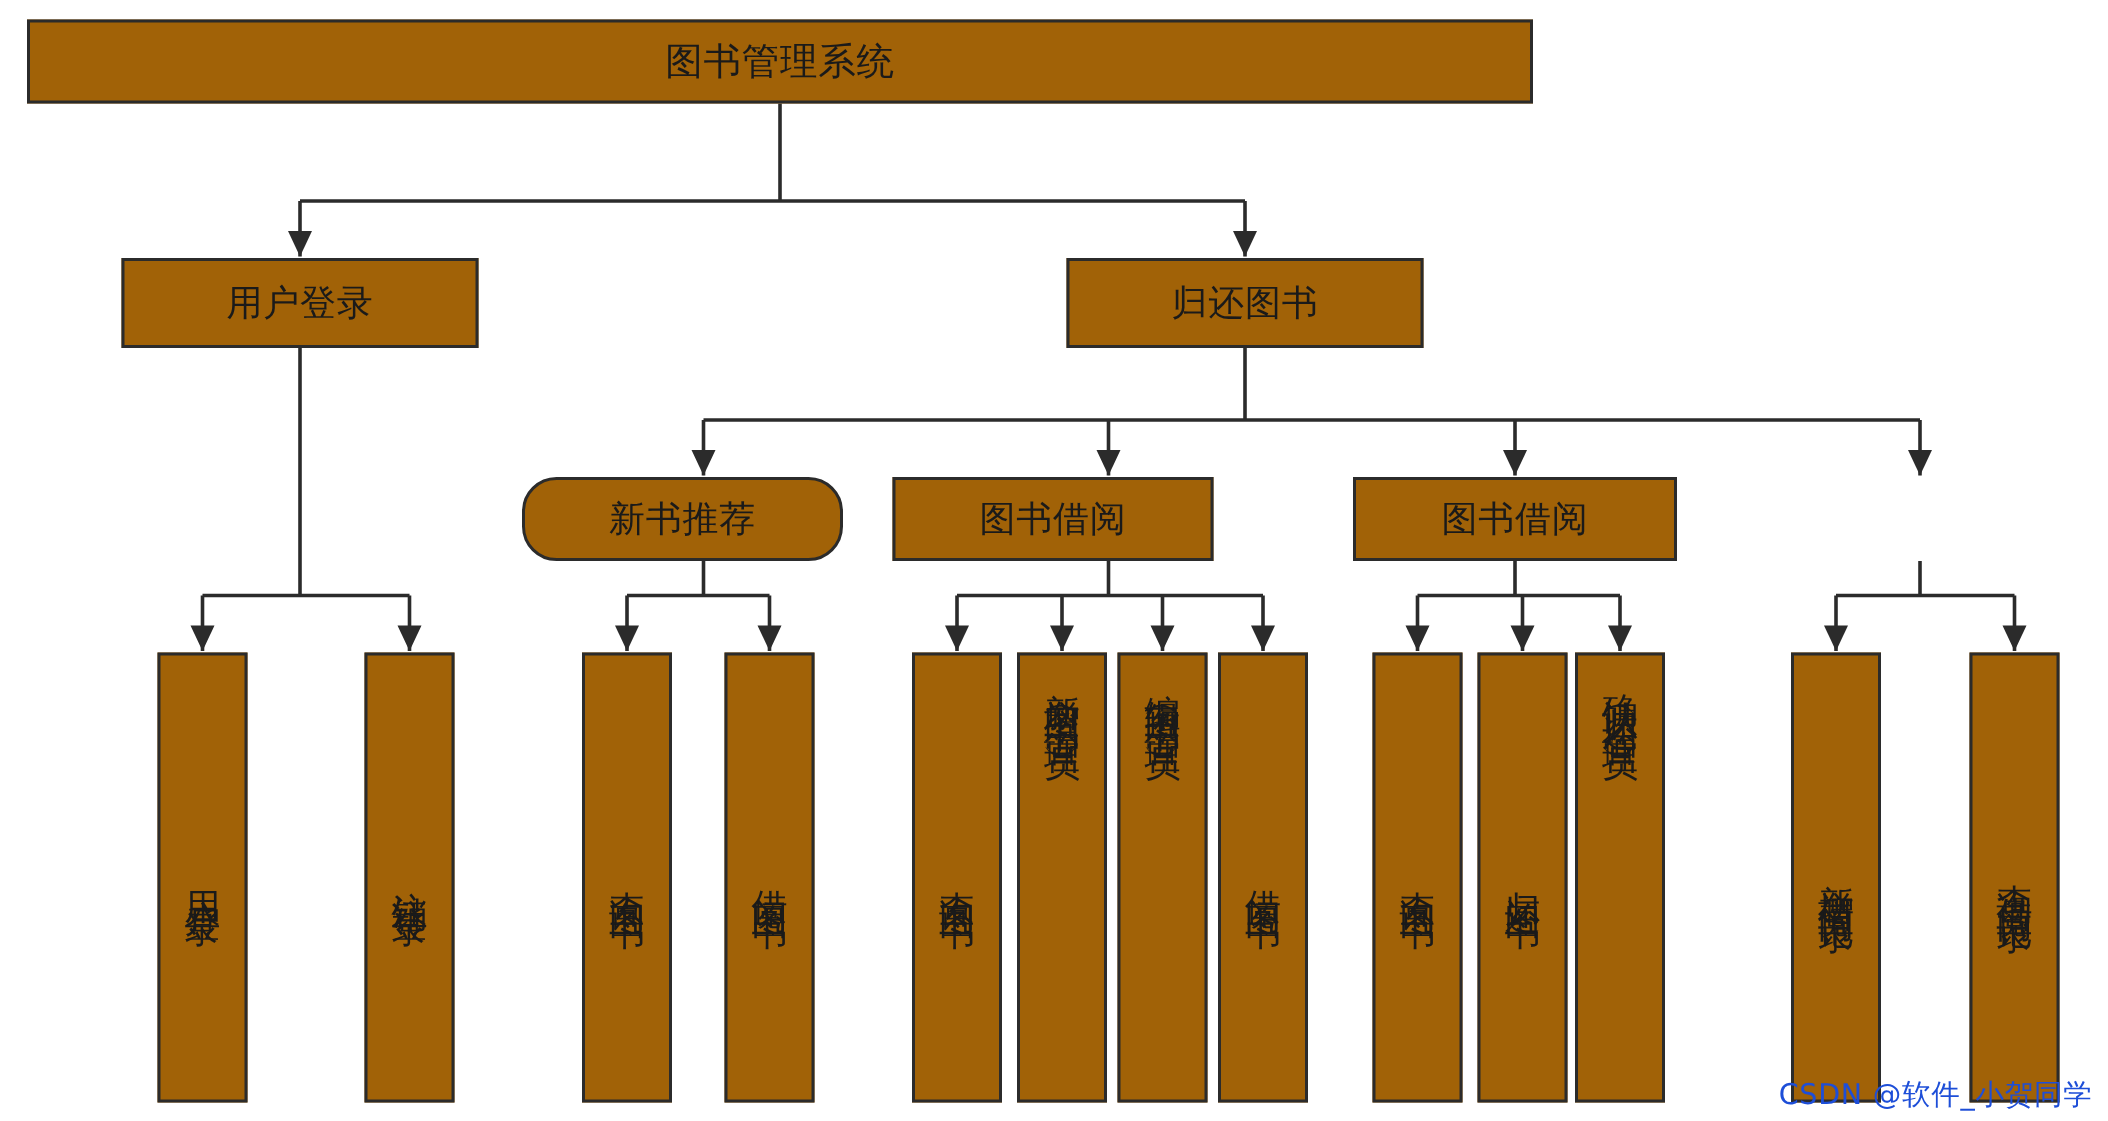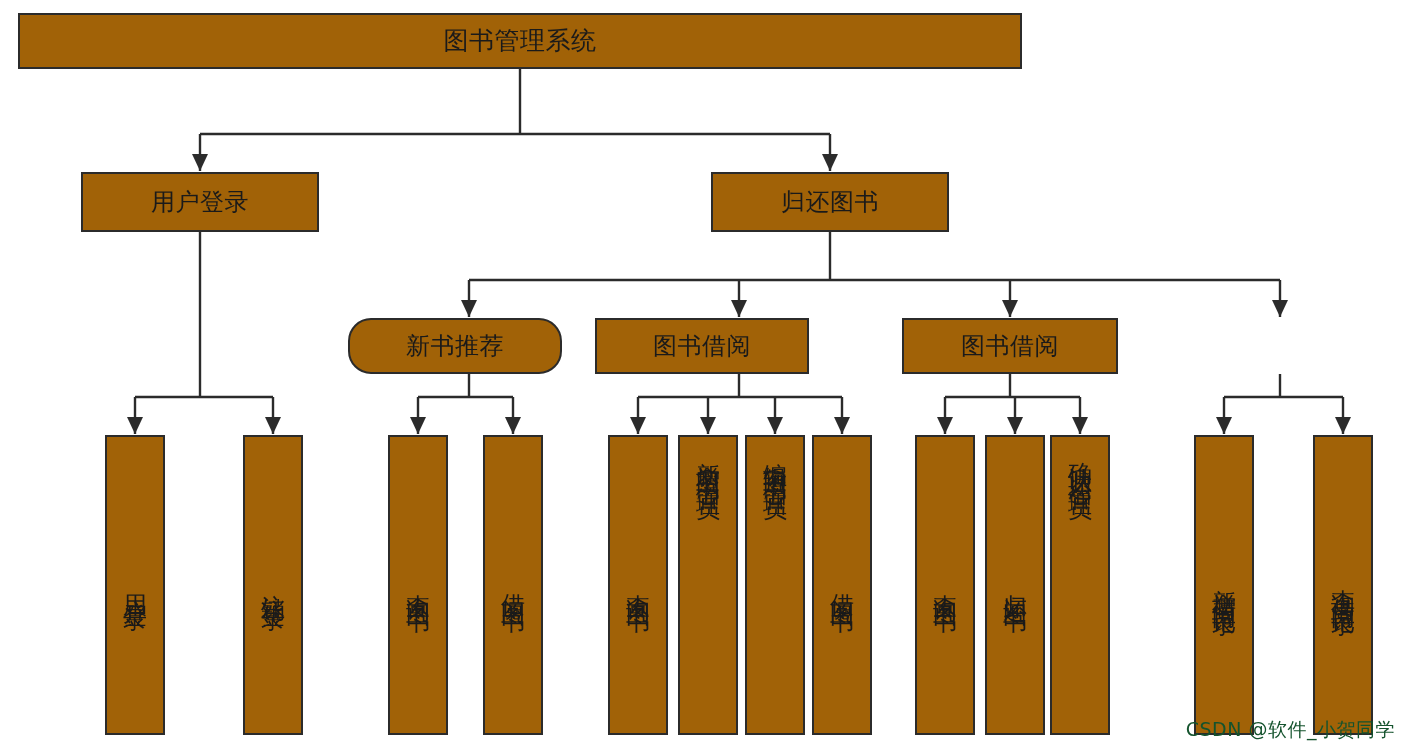--- a/index.html
+++ b/index.html
@@ -67,21 +67,21 @@
   
   .node.vert.centered {
     align-items: center;
     padding-top: 0;
   }
   #watermark {
     position: absolute;
     right: 10px;
     bottom: 4px;
     font-size: 19px;
-    color: #14532d;
+    color: #1d4ed8;
     z-index: 3;
     white-space: nowrap;
     letter-spacing: 0.5px;
   }
 </style>
 </head>
 <body>
 
 <div id="canvas">
 

